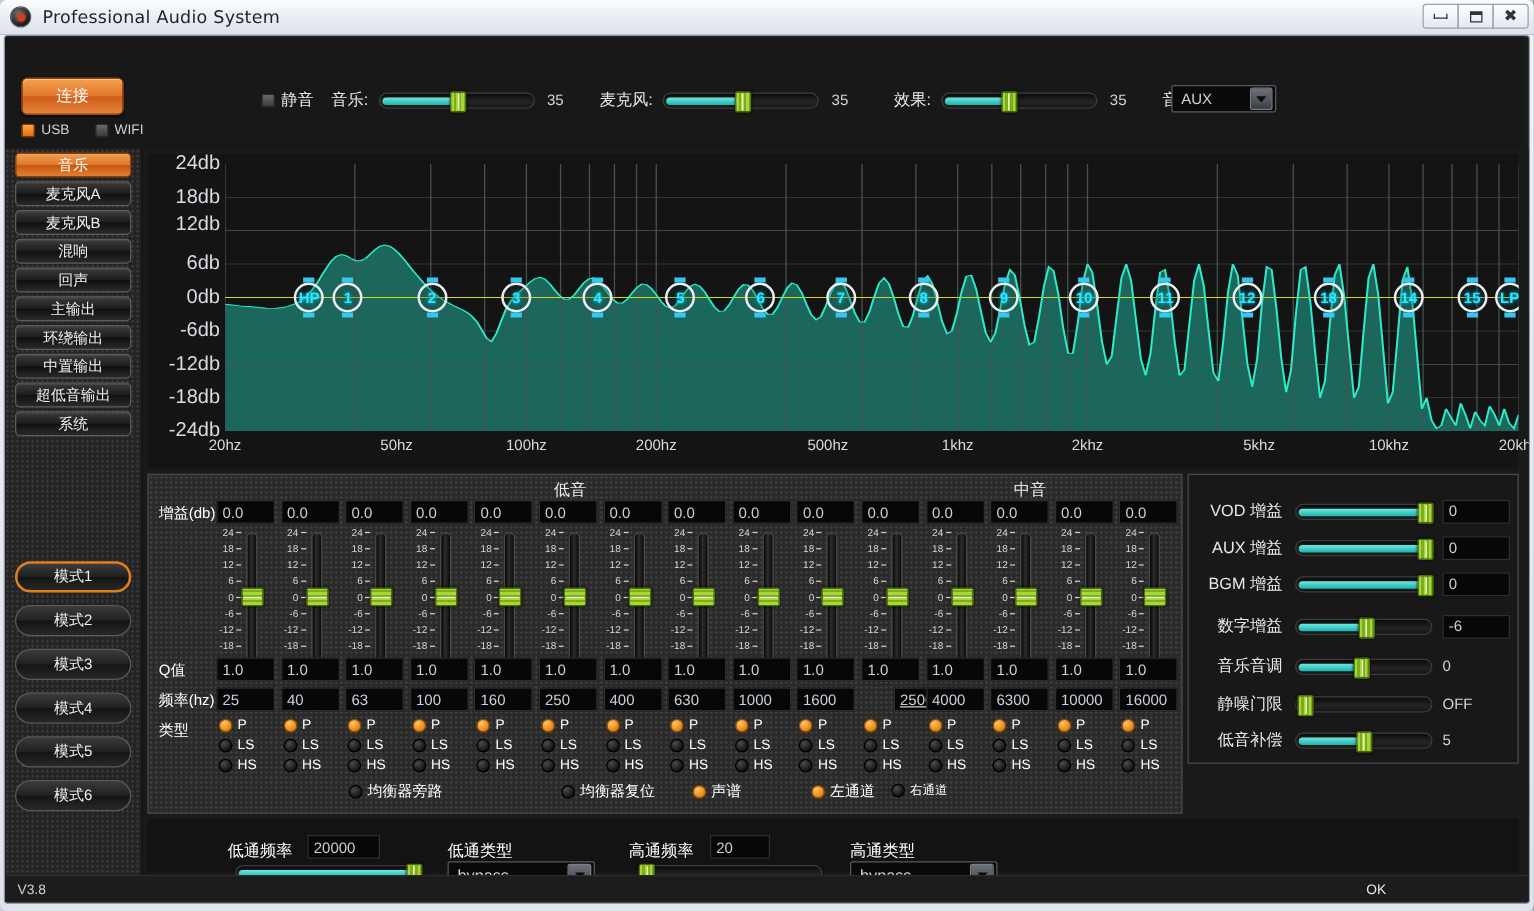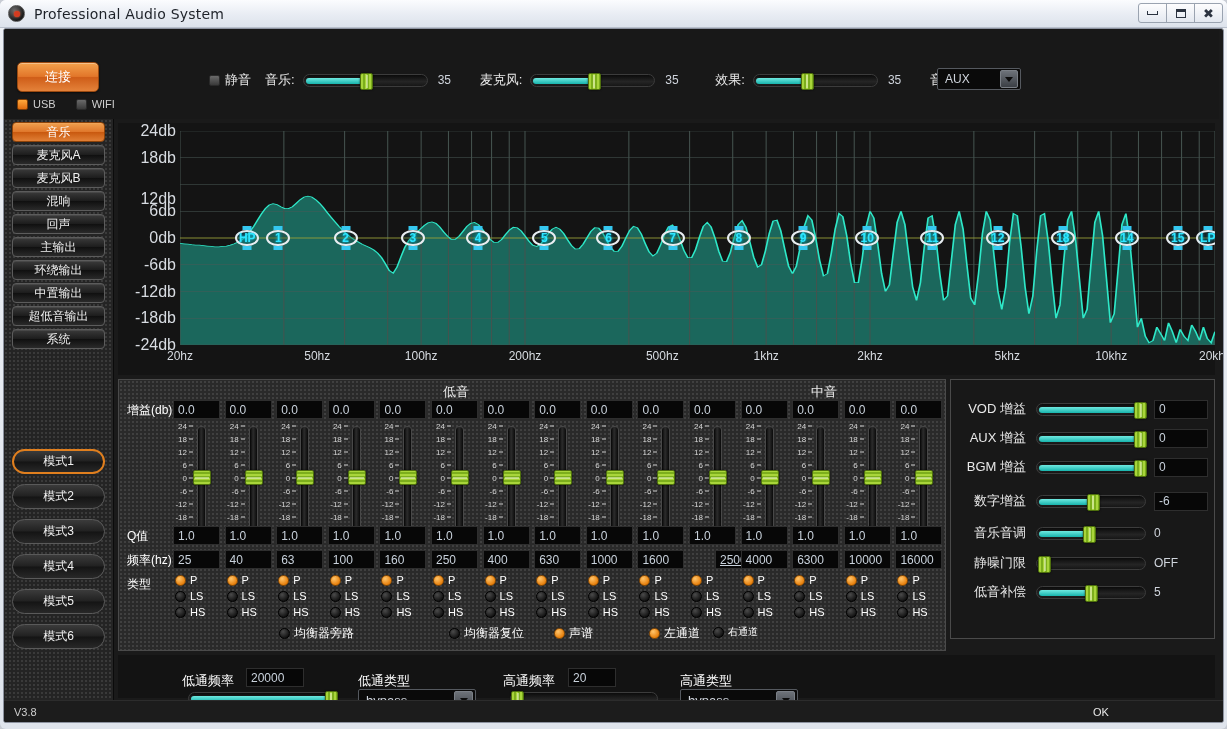--- a/index.html
+++ b/index.html
@@ -188,21 +188,21 @@
     position: absolute; left: 62px; right: 0; top: 8px; bottom: 30px;
     background: #131313; overflow: hidden;
   }
   .plot svg { position: absolute; inset: 0; width: 100%; height: 100%; }
   .xaxis { position: absolute; left: 62px; right: 0; bottom: 4px; height: 22px; }
   .xlab {
     position: absolute; font-size: 12px; color: #d8dce2; transform: translateX(-50%);
     white-space: nowrap;
   }
   .band-marker {
-    position: absolute; width: 24px; height: 16px; border-radius: 50%;
+    position: absolute; width: 24px; height: 24px; border-radius: 50%;
     border: 2px solid #e9eef2; transform: translate(-50%,-50%);
     display: flex; align-items: center; justify-content: center;
     font-size: 12px; color: #2fe6ff; font-weight: bold;
     background: rgba(20,60,60,.25);
     text-shadow: 0 0 3px #0cf;
   }
   .band-marker i {
     position: absolute; left: 50%; width: 9px; height: 4px; background: #35c7ef;
     transform: translateX(-50%);
   }
@@ -211,21 +211,21 @@
 
   
   .eq-panel {
     position: absolute; left: 4px; top: 260px; width: 828px; height: 272px;
     background-color: #2a2a2a;
     background-image: radial-gradient(#404040 1px, transparent 1px);
     background-size: 4px 4px;
     border: 1px solid #4a4a4a;
   }
   .right-panel {
-    position: absolute; left: 836px; top: 260px; right: 8px; height: 260px;
+    position: absolute; left: 836px; top: 260px; right: 8px; height: 232px;
     background: #181818; border: 1px solid #4a4a4a;
   }
   .bottom-panel {
     position: absolute; left: 4px; right: 8px; top: 536px; bottom: 2px;
     background: #131313;
   }
 
   .sec-title { position: absolute; font-size: 13px; color: #e8e8e8; transform: translateX(-50%); }
   .row-label { position: absolute; font-size: 12px; color: #ffffff; }
   .tbox {
@@ -437,21 +437,21 @@
           </div>
         </div>
     </div>
 
     <div class="main">
 
       <div class="graph-wrap">
         <div class="yaxis" id="yaxis">
             <div class="ylab" style="top: 8px;">24db</div>
             <div class="ylab" style="top: 34.75px;">18db</div>
-            <div class="ylab" style="top: 76px; margin-left: 27px;">12db</div>
+            <div class="ylab" style="top: 57px; margin-left: 27px;">12db</div>
             <div class="ylab" style="top: 88.25px;">6db</div>
             <div class="ylab" style="top: 115px;">0db</div>
             <div class="ylab" style="top: 141.75px;">-6db</div>
             <div class="ylab" style="top: 168.5px;">-12db</div>
             <div class="ylab" style="top: 195.25px;">-18db</div>
             <div class="ylab" style="top: 222px;">-24db</div>
           </div>
         <div class="plot" id="plot">
           <svg id="plot-svg" viewBox="0 0 1000 440" preserveAspectRatio="none">
               <rect x="0" y="0" width="1000" height="440" fill="#141414"></rect>

